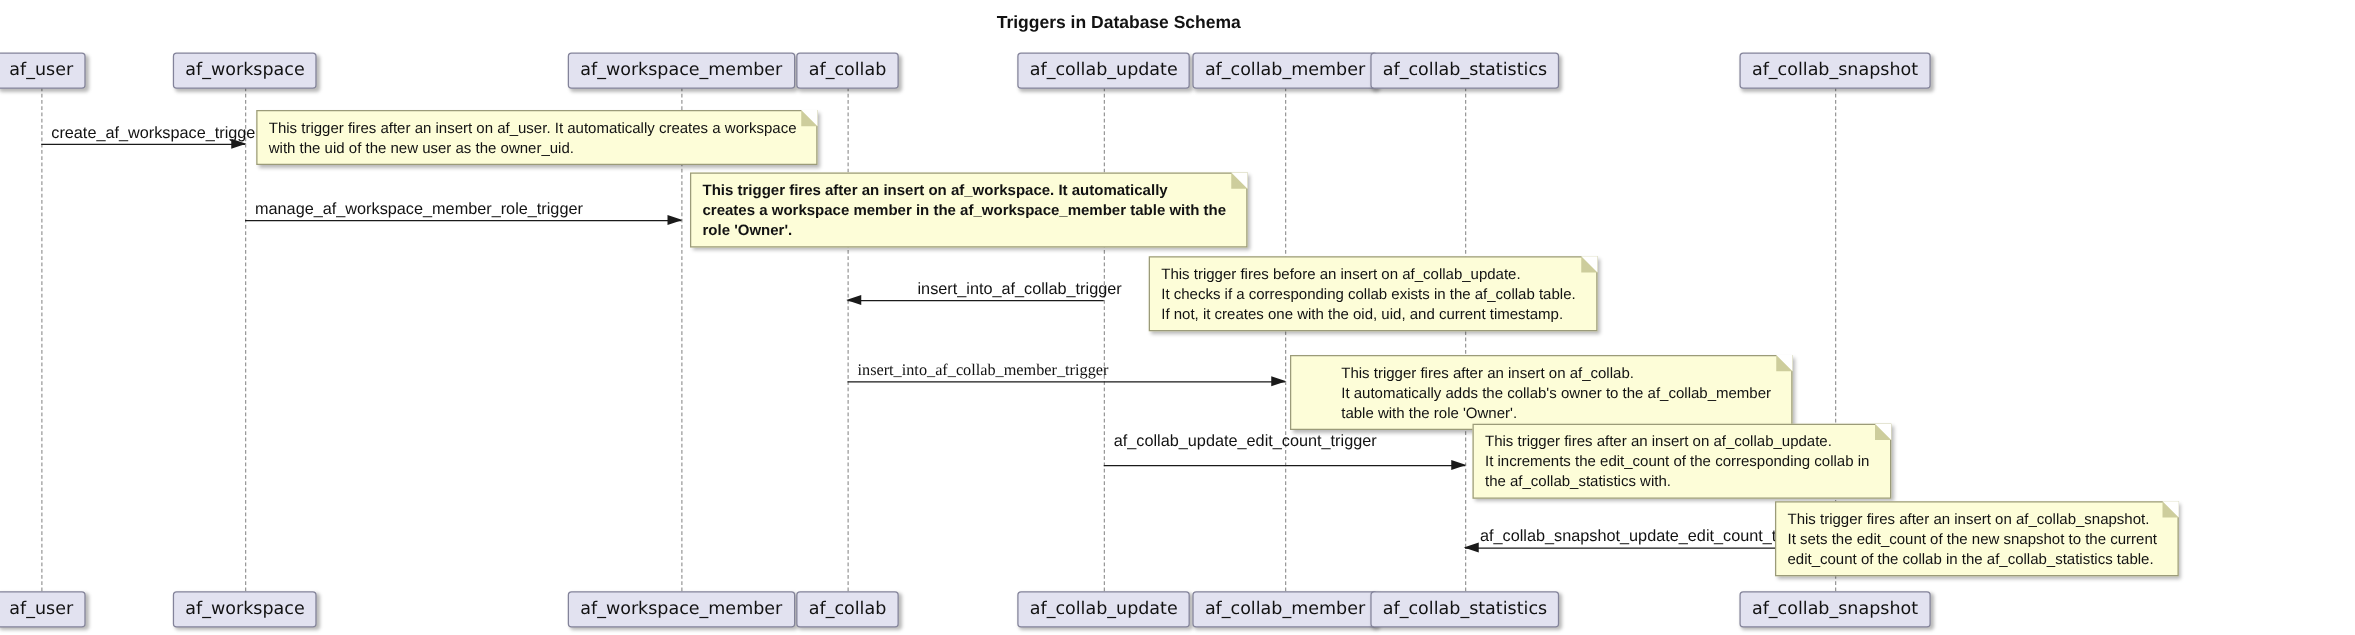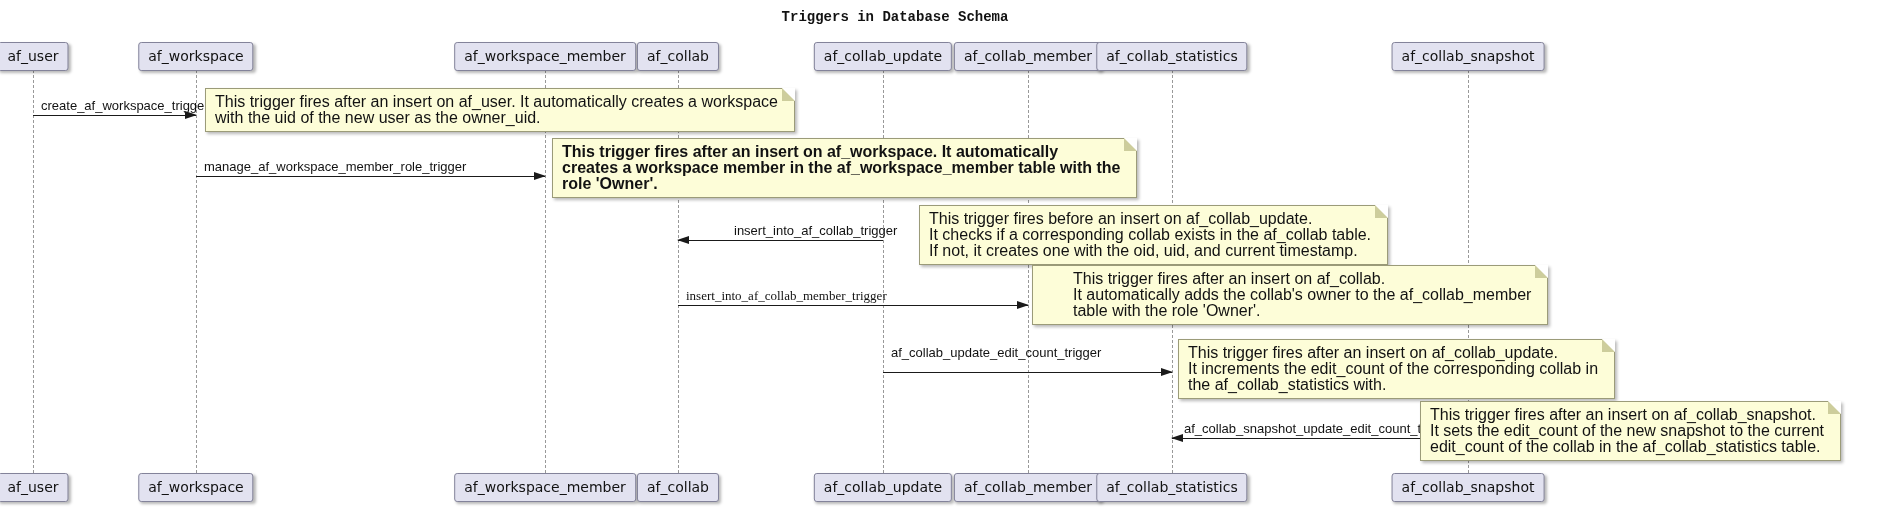--- a/index.html
+++ b/index.html
@@ -2,21 +2,21 @@
 <html><head>
 <meta charset="utf-8">
 <style>
   html,body{margin:0;padding:0;background:#ffffff;}
   body{
     position:relative;width:1884px;height:508px;overflow:hidden;
     font-family:"Liberation Sans",sans-serif;color:#121212;
   }
   .title{
     position:absolute;transform:translateX(-50%);
-    font-family:Liberation Mono, monospace;font-size:14px;font-weight:bold;
+    font-family:Liberation Sans, sans-serif;font-size:14px;font-weight:bold;
     white-space:nowrap;
   }
   .pbox{
     position:absolute;transform:translateX(-50%);
     background:var(--participant-fill,#e2e2f0);
     border:1px solid var(--participant-border,#83839a);
     border-radius:3px;
     padding:5px 9px;
     font-family:"DejaVu Sans",sans-serif;font-size:14px;line-height:17px;
     white-space:nowrap;
@@ -46,21 +46,21 @@
     border-bottom:4.5px solid transparent;
   }
   .msg-label{
     position:absolute;font-size:13px;line-height:15px;white-space:nowrap;
   }
   .note{
     position:absolute;
     background:var(--note-fill,#fdfdd8);
     border:1px solid var(--note-border,#9b9b79);
     padding:5px 16px 5px 9px;
-    font-size:16px;line-height:16px;
+    font-size:12px;line-height:16px;
     white-space:pre-line;
     box-shadow:2px 2px 3px rgba(0,0,0,0.28);
   }
   .note::after{
     content:"";position:absolute;top:-1px;right:-1px;width:0;height:0;
     border-style:solid;border-width:0 13px 13px 0;
     border-color:#ffffff #ffffff #cdcd9c #cdcd9c;
   }
 </style>
 </head>
@@ -111,21 +111,21 @@
 <div class="msg-label" style="left:686px;top:223px;margin-left:48px;">insert_into_af_collab_trigger</div>
 <div class="msg-line dir-left" style="left:678px;top:240px;width:205px;"></div>
 
 <div class="note" style="left:888px;top:205px;margin-left:31px;">This trigger fires before an insert on af_collab_update.
 It checks if a corresponding collab exists in the af_collab table.
 If not, it creates one with the oid, uid, and current timestamp.</div>
 
 <div class="msg-label" style="left:686px;top:288px;font-family:Liberation Serif, serif;">insert_into_af_collab_member_trigger</div>
 <div class="msg-line dir-right" style="left:678px;top:305px;width:350px;"></div>
 
-<div class="note" style="left:1032px;top:265px;padding-left:40px;">This trigger fires after an insert on af_collab.
+<div class="note" style="left:1032px;top:284px;padding-left:40px;">This trigger fires after an insert on af_collab.
 It automatically adds the collab's owner to the af_collab_member
 table with the role 'Owner'.</div>
 
 <div class="msg-label" style="left:891px;top:345px;">af_collab_update_edit_count_trigger</div>
 <div class="msg-line dir-right" style="left:883px;top:372px;width:289px;"></div>
 
 <div class="note" style="left:1178px;top:339px;">This trigger fires after an insert on af_collab_update.
 It increments the edit_count of the corresponding collab in
 the af_collab_statistics with.</div>
 

